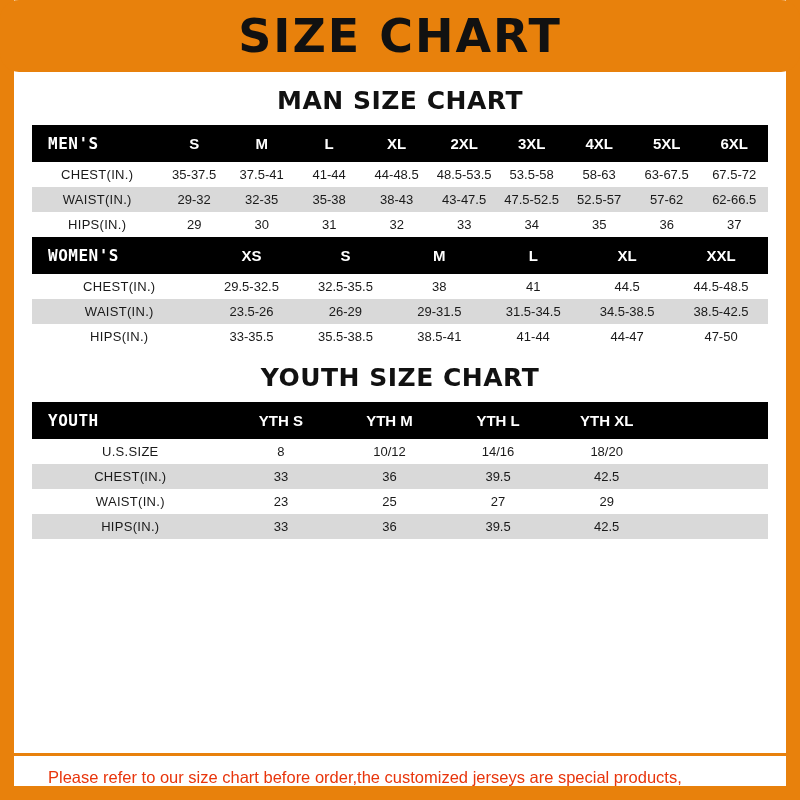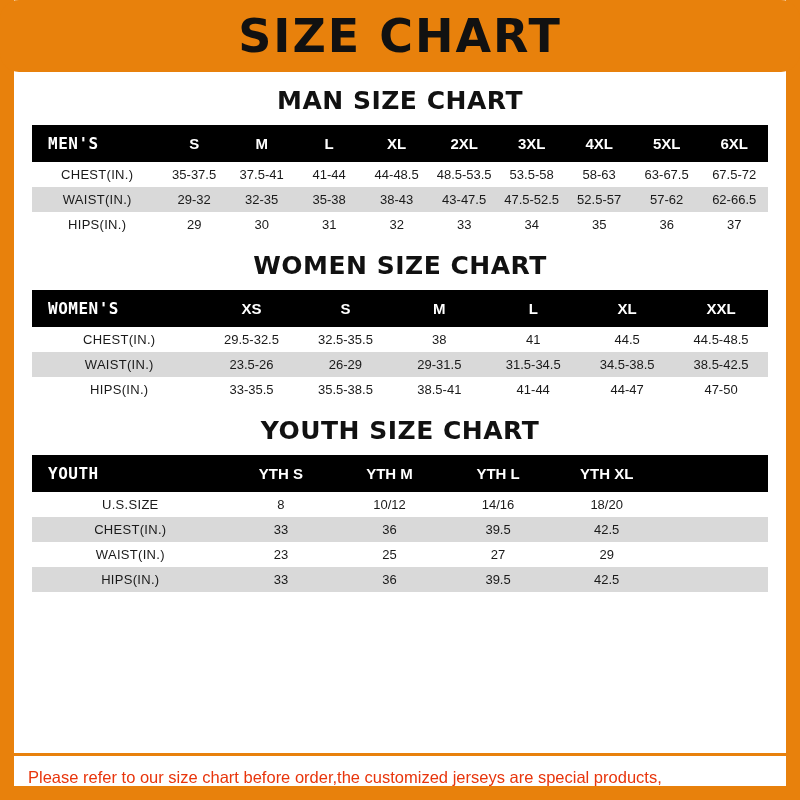--- a/index.html
+++ b/index.html
@@ -92,21 +92,21 @@
     letter-spacing: 0.3px;
     text-align: center;
     padding-left: 4px;
   }
   .footer-note {
     position: absolute;
     left: 0;
     right: 0;
     bottom: 0;
     border-top: 3px solid #e8810c;
-    padding: 10px 18px 12px 14px;
+    padding: 10px 18px 12px 34px;
     box-sizing: border-box;
   }
   .footer-note p {
     margin: 0;
     color: #e8350c;
     font-size: 16.5px;
     line-height: 1.35;
     text-align: left;
     font-family: "Liberation Sans", sans-serif;
   }
@@ -180,21 +180,20 @@
           <td>34</td>
           <td>35</td>
           <td>36</td>
           <td>37</td>
         </tr>
       </tbody>
     </table>
   </div>
 
   <div class="section">
-    <div class="section-title">WOMEN SIZE CHART</div>
     <table class="size-table">
       <thead>
         <tr>
           <th class="corner" style="width:21%">WOMEN'S</th>
           <th>XS</th>
           <th>S</th>
           <th>M</th>
           <th>L</th>
           <th>XL</th>
           <th>XXL</th>

